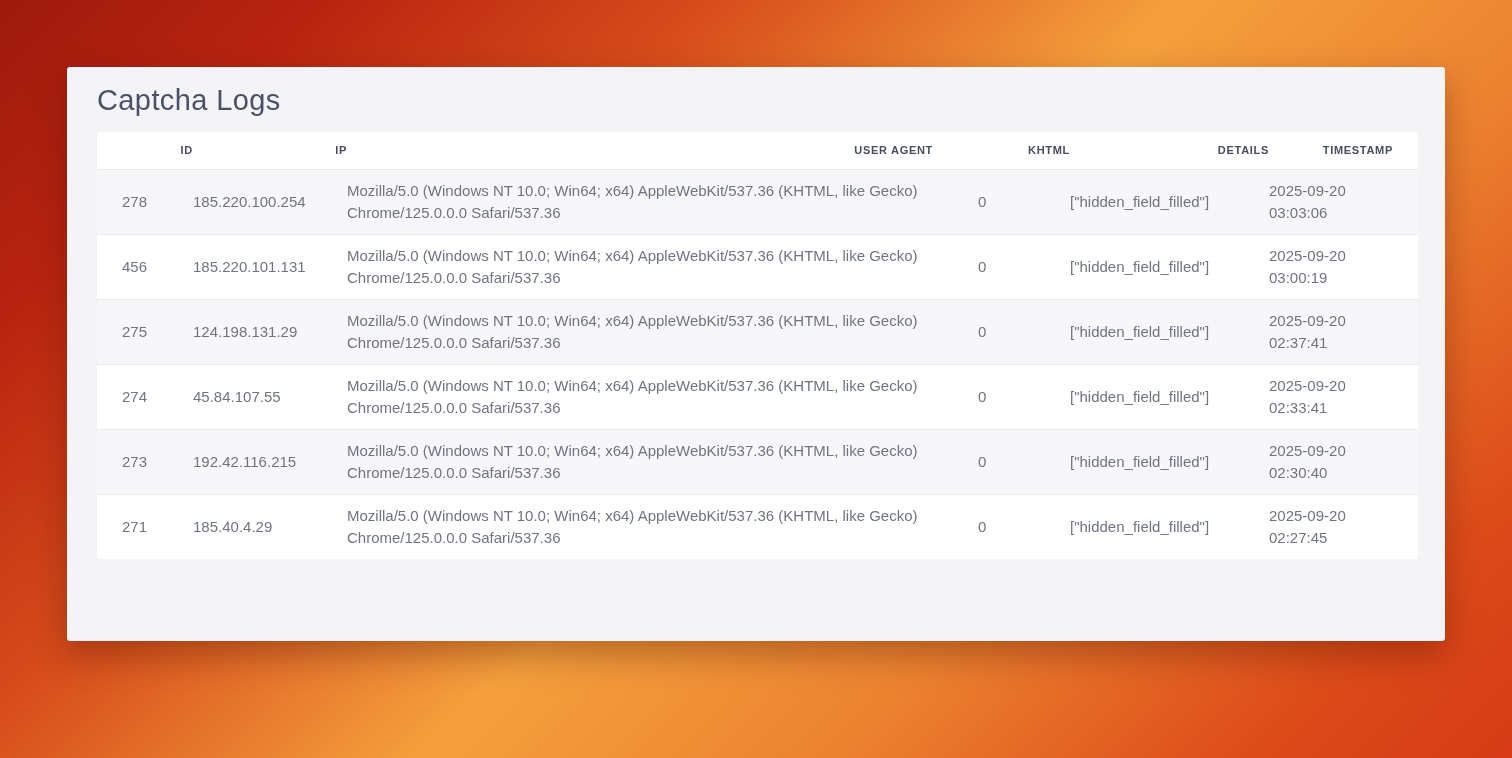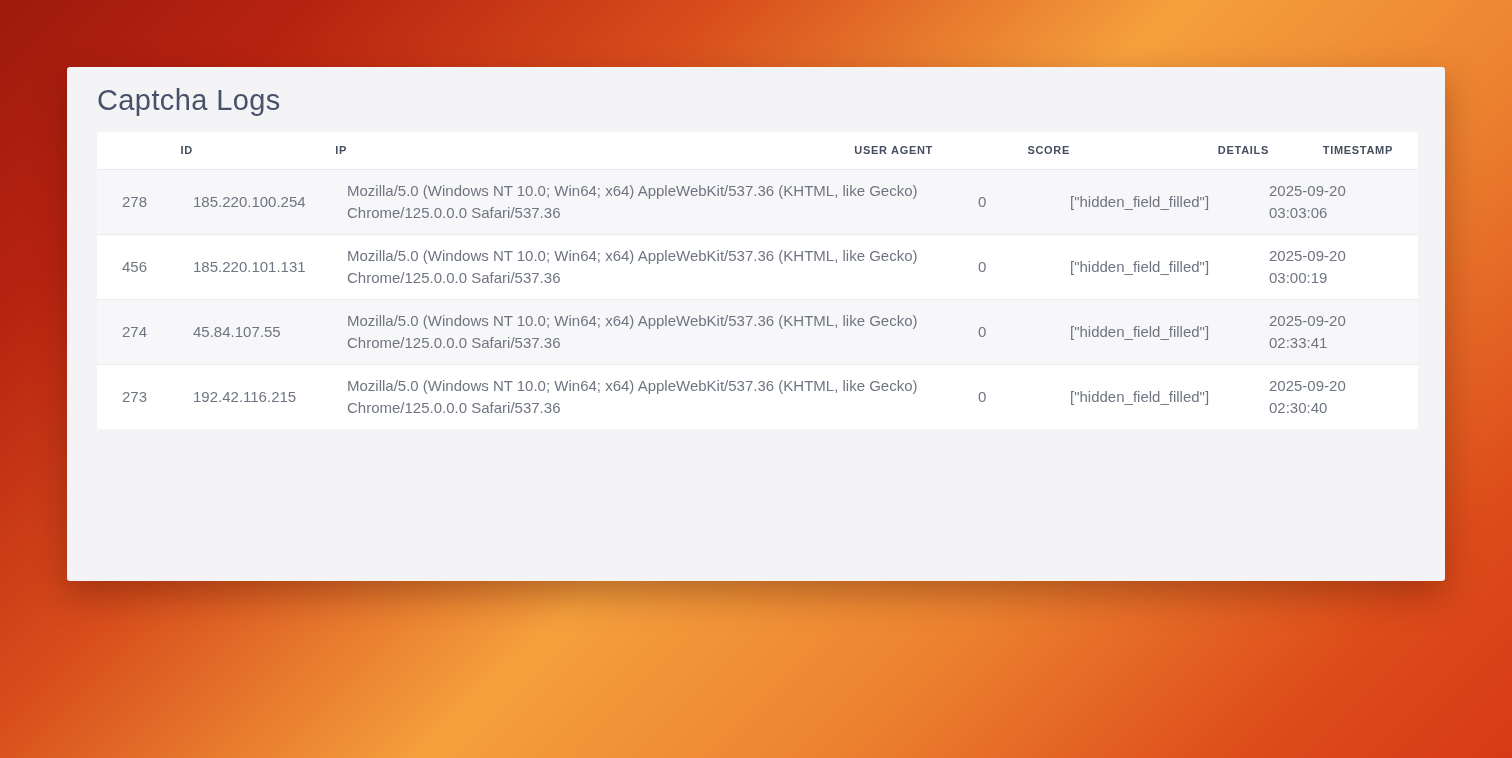--- a/index.html
+++ b/index.html
@@ -9,21 +9,21 @@
     font-family: "Liberation Sans", sans-serif;
   }
   body {
     background: linear-gradient(135deg,
       #9e1a0d 0%, #b82310 14%, #d84e1c 32%,
       #f5a03d 52%, #ec8230 70%, #dd4c1a 88%, #d63a16 100%);
   }
   .card {
     position: absolute;
     left: 67px; top: 67px;
-    width: 1378px; height: 514px;
+    width: 1378px; height: 574px;
     background: #f4f4f6;
     border-radius: 3px;
     box-shadow: 0 14px 34px rgba(70, 15, 0, 0.35);
     overflow: hidden;
   }
   .page-title {
     margin: 17px 30px 16px 30px;
     font-size: 29px;
     line-height: 32px;
     font-weight: 500;
@@ -80,21 +80,21 @@
         <col style="width:631px">
         <col style="width:92px">
         <col style="width:199px">
         <col style="width:149px">
       </colgroup>
       <thead>
         <tr>
           <th class="col-id">ID</th>
           <th class="col-ip">IP</th>
           <th class="col-ua">USER AGENT</th>
-          <th class="col-score">SCORE</th>
+          <th class="col-score">KHTML</th>
           <th class="col-details">DETAILS</th>
           <th class="col-ts">TIMESTAMP</th>
         </tr>
       </thead>
       <tbody>
           <tr>
             <td class="col-id">278</td>
             <td class="col-ip">185.220.100.254</td>
             <td class="col-ua">Mozilla/5.0 (Windows NT 10.0; Win64; x64) AppleWebKit/537.36 (KHTML, like Gecko) Chrome/125.0.0.0 Safari/537.36</td>
             <td class="col-score">0</td>
@@ -103,31 +103,47 @@
           </tr>
           <tr>
             <td class="col-id">456</td>
             <td class="col-ip">185.220.101.131</td>
             <td class="col-ua">Mozilla/5.0 (Windows NT 10.0; Win64; x64) AppleWebKit/537.36 (KHTML, like Gecko) Chrome/125.0.0.0 Safari/537.36</td>
             <td class="col-score">0</td>
             <td class="col-details">["hidden_field_filled"]</td>
             <td class="col-ts">2025-09-20 03:00:19</td>
           </tr>
           <tr>
+            <td class="col-id">275</td>
+            <td class="col-ip">124.198.131.29</td>
+            <td class="col-ua">Mozilla/5.0 (Windows NT 10.0; Win64; x64) AppleWebKit/537.36 (KHTML, like Gecko) Chrome/125.0.0.0 Safari/537.36</td>
+            <td class="col-score">0</td>
+            <td class="col-details">["hidden_field_filled"]</td>
+            <td class="col-ts">2025-09-20 02:37:41</td>
+          </tr>
+          <tr>
             <td class="col-id">274</td>
             <td class="col-ip">45.84.107.55</td>
             <td class="col-ua">Mozilla/5.0 (Windows NT 10.0; Win64; x64) AppleWebKit/537.36 (KHTML, like Gecko) Chrome/125.0.0.0 Safari/537.36</td>
             <td class="col-score">0</td>
             <td class="col-details">["hidden_field_filled"]</td>
             <td class="col-ts">2025-09-20 02:33:41</td>
           </tr>
           <tr>
             <td class="col-id">273</td>
             <td class="col-ip">192.42.116.215</td>
             <td class="col-ua">Mozilla/5.0 (Windows NT 10.0; Win64; x64) AppleWebKit/537.36 (KHTML, like Gecko) Chrome/125.0.0.0 Safari/537.36</td>
             <td class="col-score">0</td>
             <td class="col-details">["hidden_field_filled"]</td>
             <td class="col-ts">2025-09-20 02:30:40</td>
           </tr>
+          <tr>
+            <td class="col-id">271</td>
+            <td class="col-ip">185.40.4.29</td>
+            <td class="col-ua">Mozilla/5.0 (Windows NT 10.0; Win64; x64) AppleWebKit/537.36 (KHTML, like Gecko) Chrome/125.0.0.0 Safari/537.36</td>
+            <td class="col-score">0</td>
+            <td class="col-details">["hidden_field_filled"]</td>
+            <td class="col-ts">2025-09-20 02:27:45</td>
+          </tr>
         </tbody>
     </table>
   </div>
 </div>
 
 </body></html>

